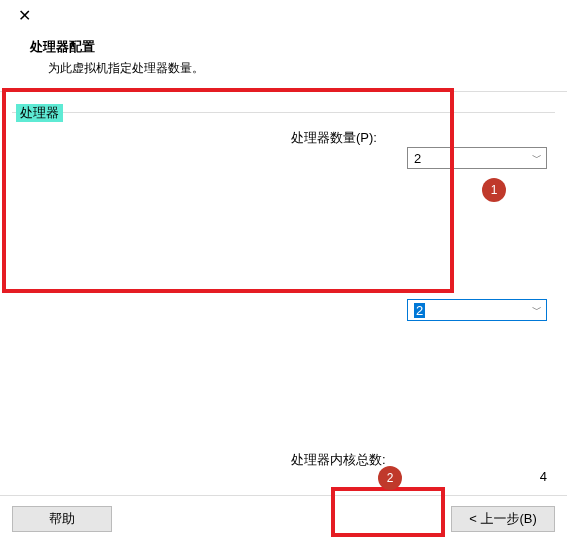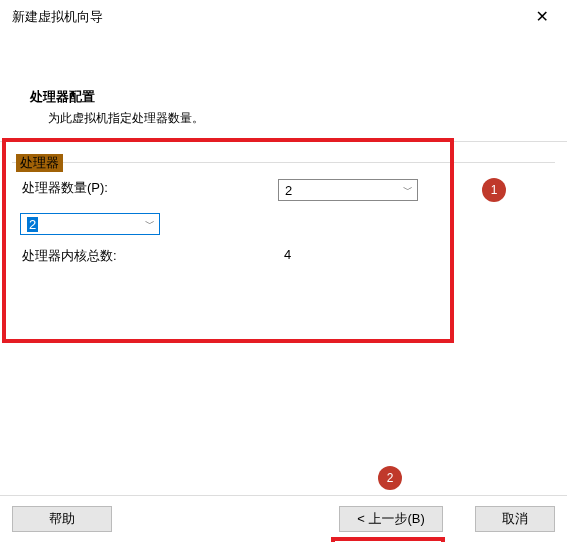--- a/index.html
+++ b/index.html
@@ -35,21 +35,20 @@
       line-height: 1;
     }
     .header-section {
       padding: 10px 12px 14px 30px;
     }
     .header-title {
       font-weight: bold;
       font-size: 13px;
       color: #000;
       margin-bottom: 4px;
-      margin-top: 48px;
     }
     .header-subtitle {
       font-size: 12px;
       color: #000;
       padding-left: 18px;
     }
     .content-area {
       border-top: 1px solid #ddd;
       position: relative;
       padding: 0;
@@ -69,28 +68,29 @@
     .fieldset-area {
       position: relative;
       margin: 20px 12px 0 12px;
       padding: 10px 0 20px 0;
       border-top: 1px solid #ddd;
     }
     .fieldset-legend {
       position: absolute;
       top: -9px;
       left: 4px;
-      background: #a16207;
+      background: #5eead4;
       padding: 0 4px;
       font-size: 13px;
     }
     .form-row {
       display: flex;
-      align-items: flex-start;
+      align-items: flex-end;
       padding: 6px 8px;
+      flex-direction: column;
     }
     .form-label-col {
       width: 258px;
       font-size: 13px;
       padding-left: 2px;
     }
     .form-input-col {
       flex: 0 0 140px;
     }
     .select-box {
@@ -192,21 +192,20 @@
     }
     .btn-cancel {
       min-width: 80px;
       margin-left: 8px;
     }
   </style>
 </head>
 <body>
 
 <div class="title-bar">
-  <span class="title-text">新建虚拟机向导</span>
   <span class="close-btn">✕</span>
 </div>
 
 <div class="header-section">
   <div class="header-title">处理器配置</div>
   <div class="header-subtitle">为此虚拟机指定处理器数量。</div>
 </div>
 
 <div class="content-area">
 
@@ -246,15 +245,14 @@
 </div>
 
 <div class="annotation-badge badge-1">1</div>
 <div class="annotation-badge badge-2">2</div>
 
 <div class="button-bar">
   <button class="btn btn-help">帮助</button>
   <div class="spacer"></div>
   <div class="btn-group-right">
     <button class="btn btn-back">&lt; 上一步(B)</button>
-    <button class="btn btn-cancel">取消</button>
   </div>
 </div>
 
 </body></html>

